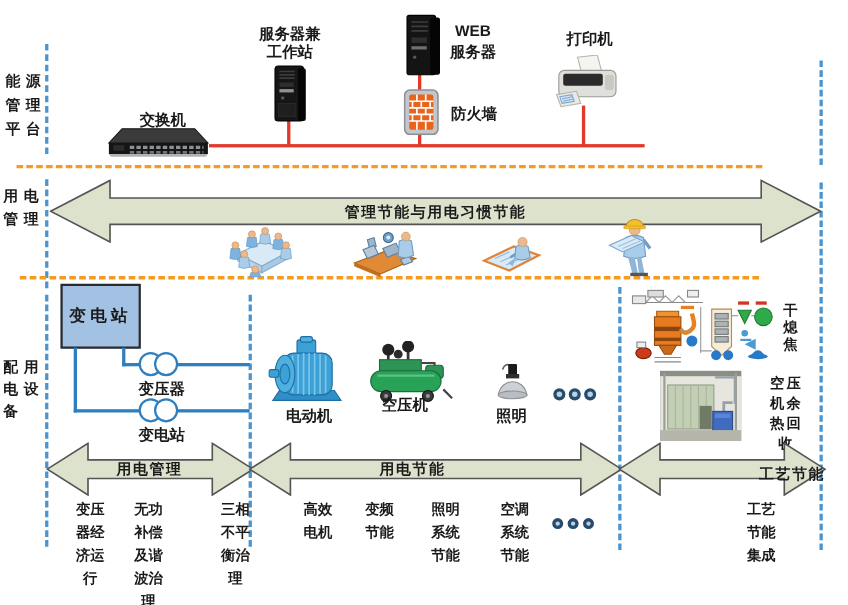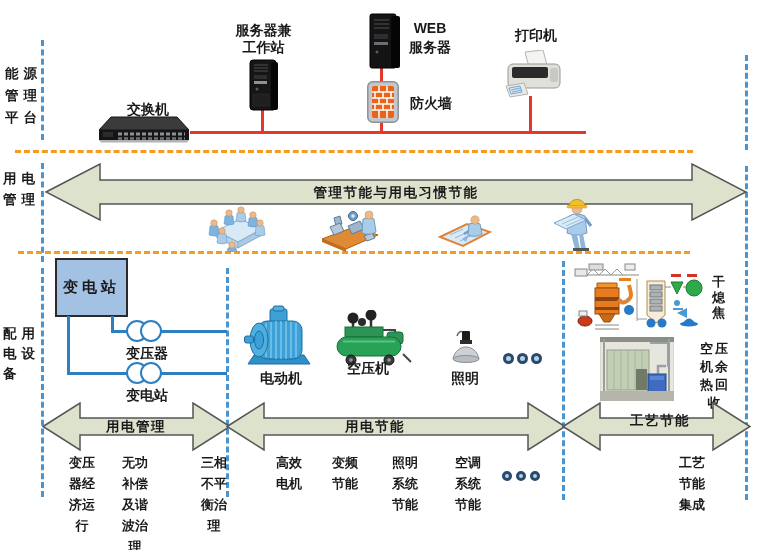--- a/index.html
+++ b/index.html
@@ -335,21 +335,21 @@
       <polygon points="1,24.5 38,1 38,16 302,16 302,1 339,24.5 302,48 302,33 38,33 38,48" fill="#dde2cc" stroke="#555555" stroke-width="1.5"></polygon>
     </svg>
   </div>
   <div class="abs" style="left:562px;top:402px;">
     <svg width="189" height="49" viewBox="0 0 189 49">
       <polygon points="1,24.5 38,1 38,16 151,16 151,1 188,24.5 151,48 151,33 38,33 38,48" fill="#dde2cc" stroke="#555555" stroke-width="1.5"></polygon>
     </svg>
   </div>
   <div class="arrow-label" style="left:60px;top:418px;width:152px;">用电管理</div>
   <div class="arrow-label" style="left:250px;top:418px;width:250px;">用电节能</div>
-  <div class="arrow-label" style="left:570px;top:412px;width:180px;">工艺节能</div>
+  <div class="arrow-label" style="left:570px;top:422px;width:180px;text-align:right;">工艺节能</div>
 
   <div class="measure" style="left:68px;">变压器经济运行</div>
   <div class="measure" style="left:121px;">无功补偿及谐波治理</div>
   <div class="measure" style="left:200px;">三相不平衡治理</div>
   <div class="measure" style="left:275px;">高效电机</div>
   <div class="measure" style="left:331px;">变频节能</div>
   <div class="measure" style="left:391px;">照明系统节能</div>
   <div class="measure" style="left:678px;">工艺节能集成</div>
   <div class="measure" style="left:454px;">空调系统节能</div>
 

